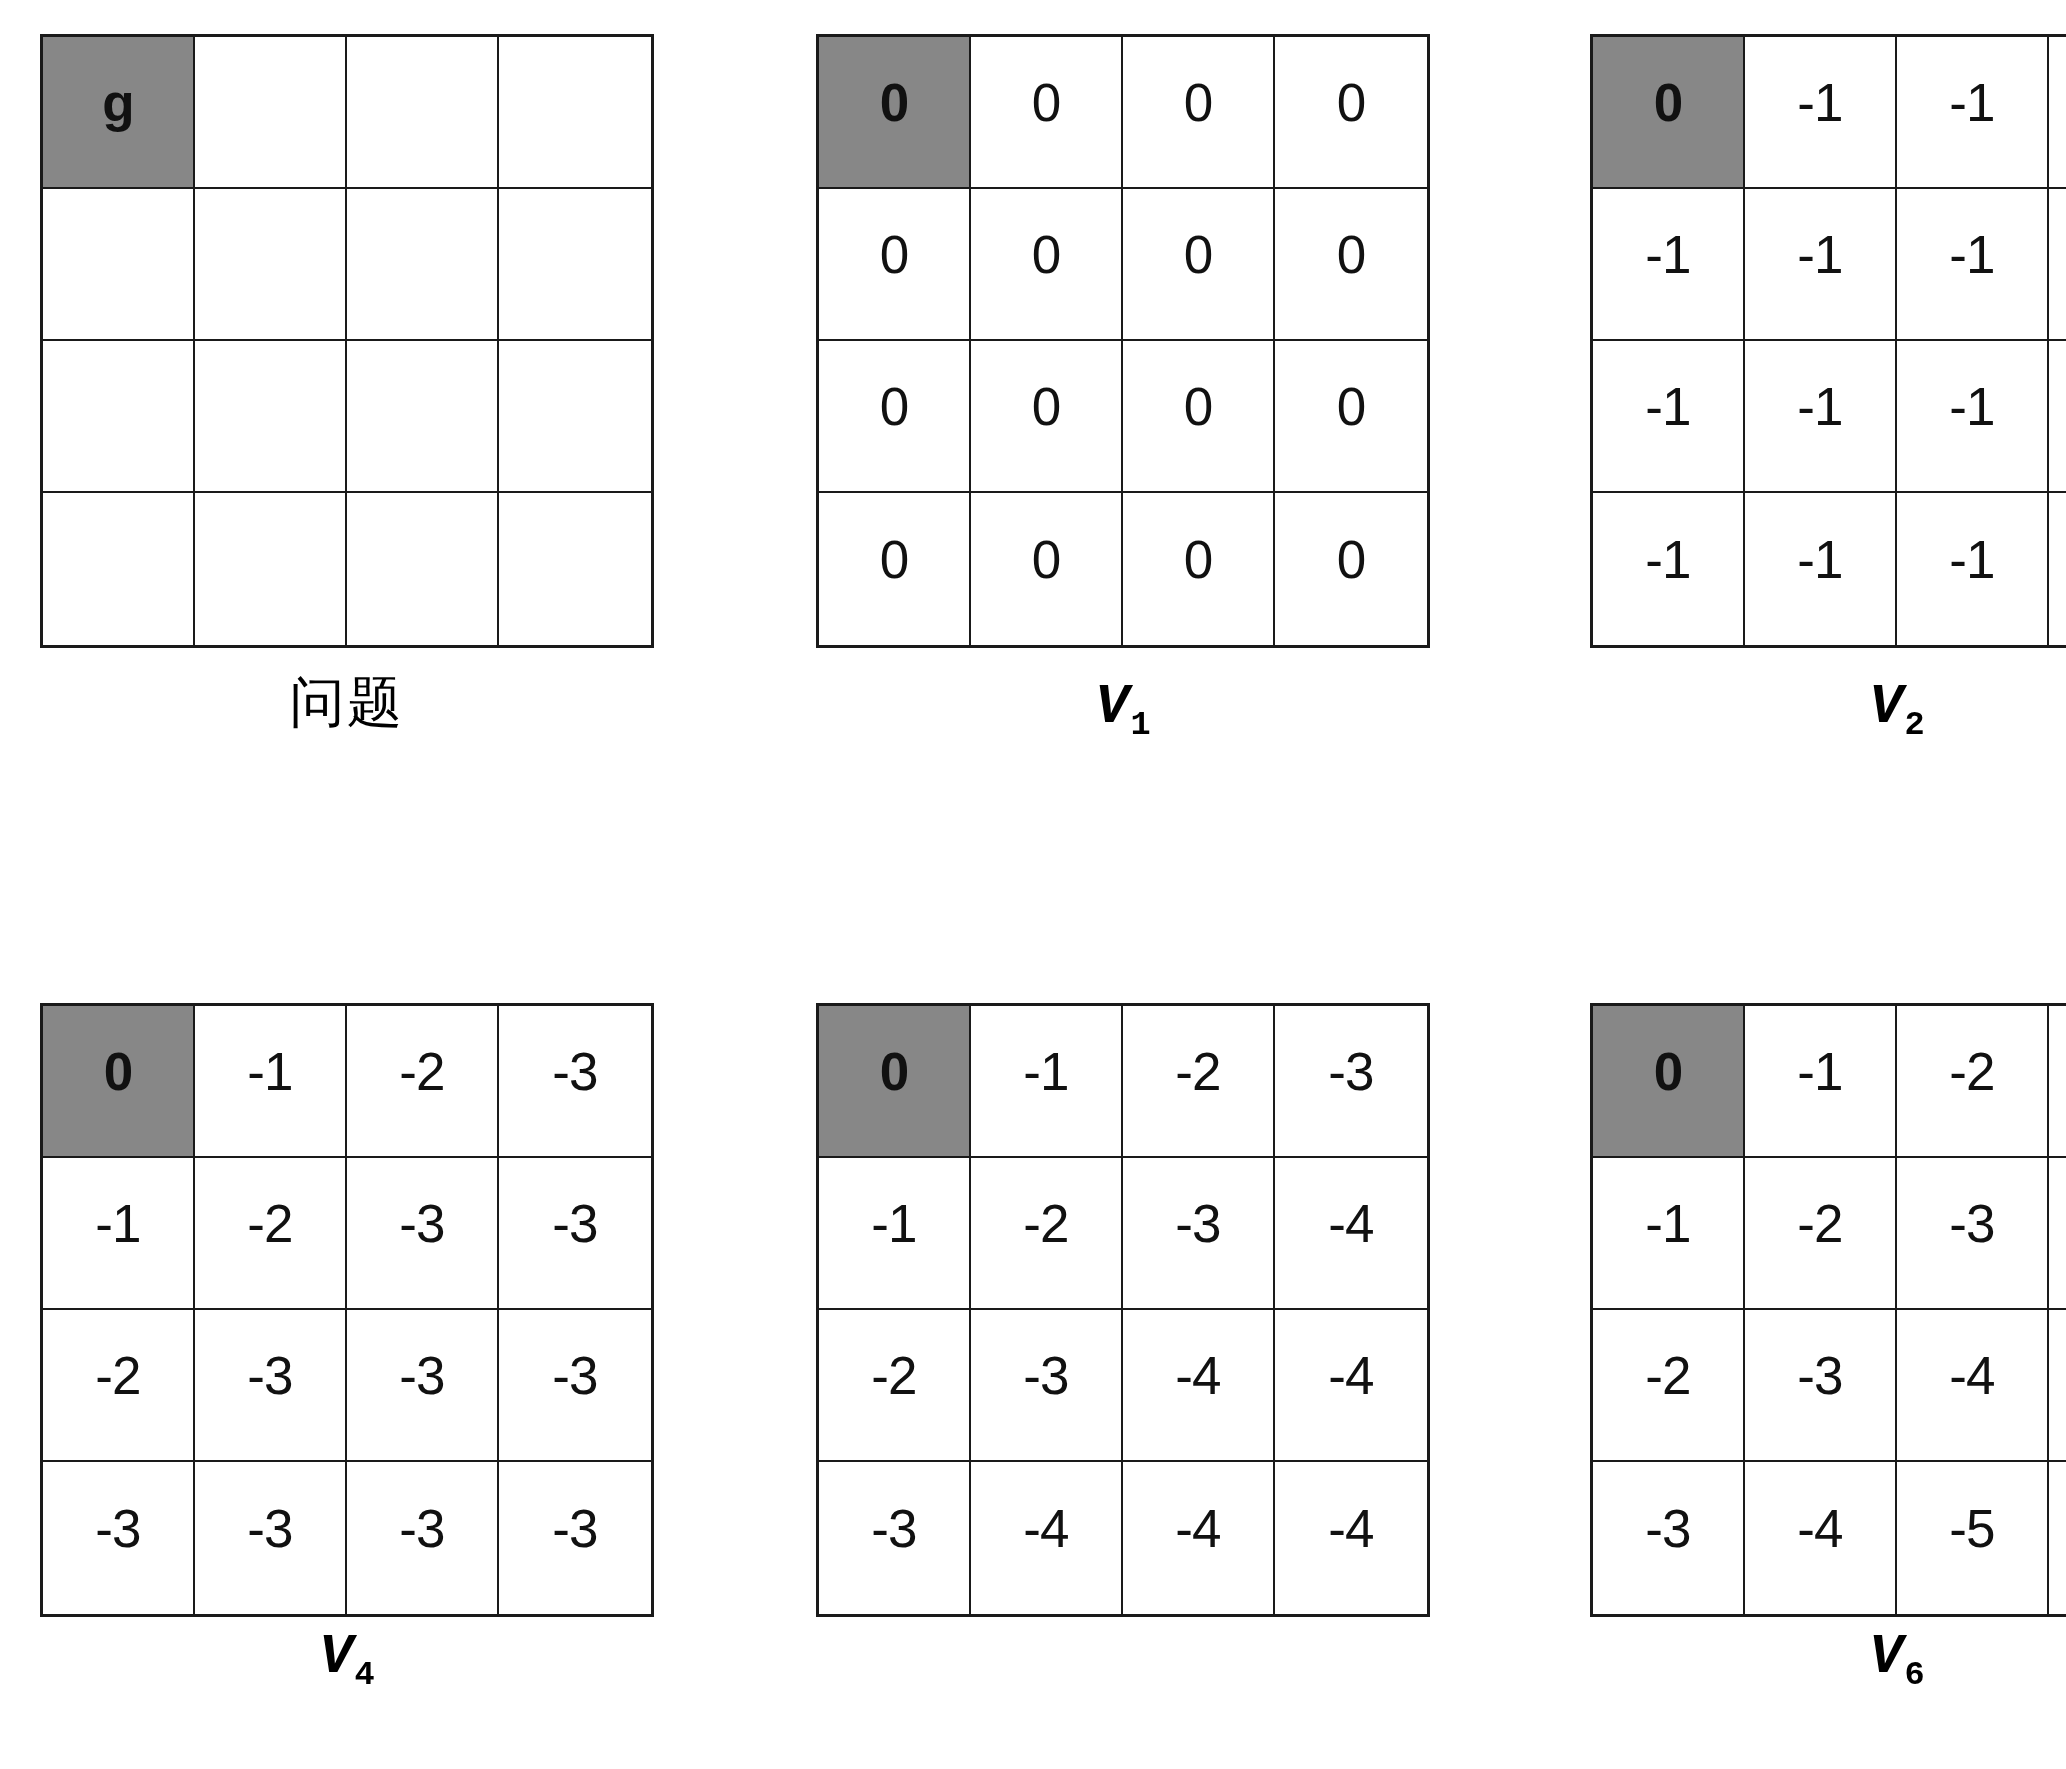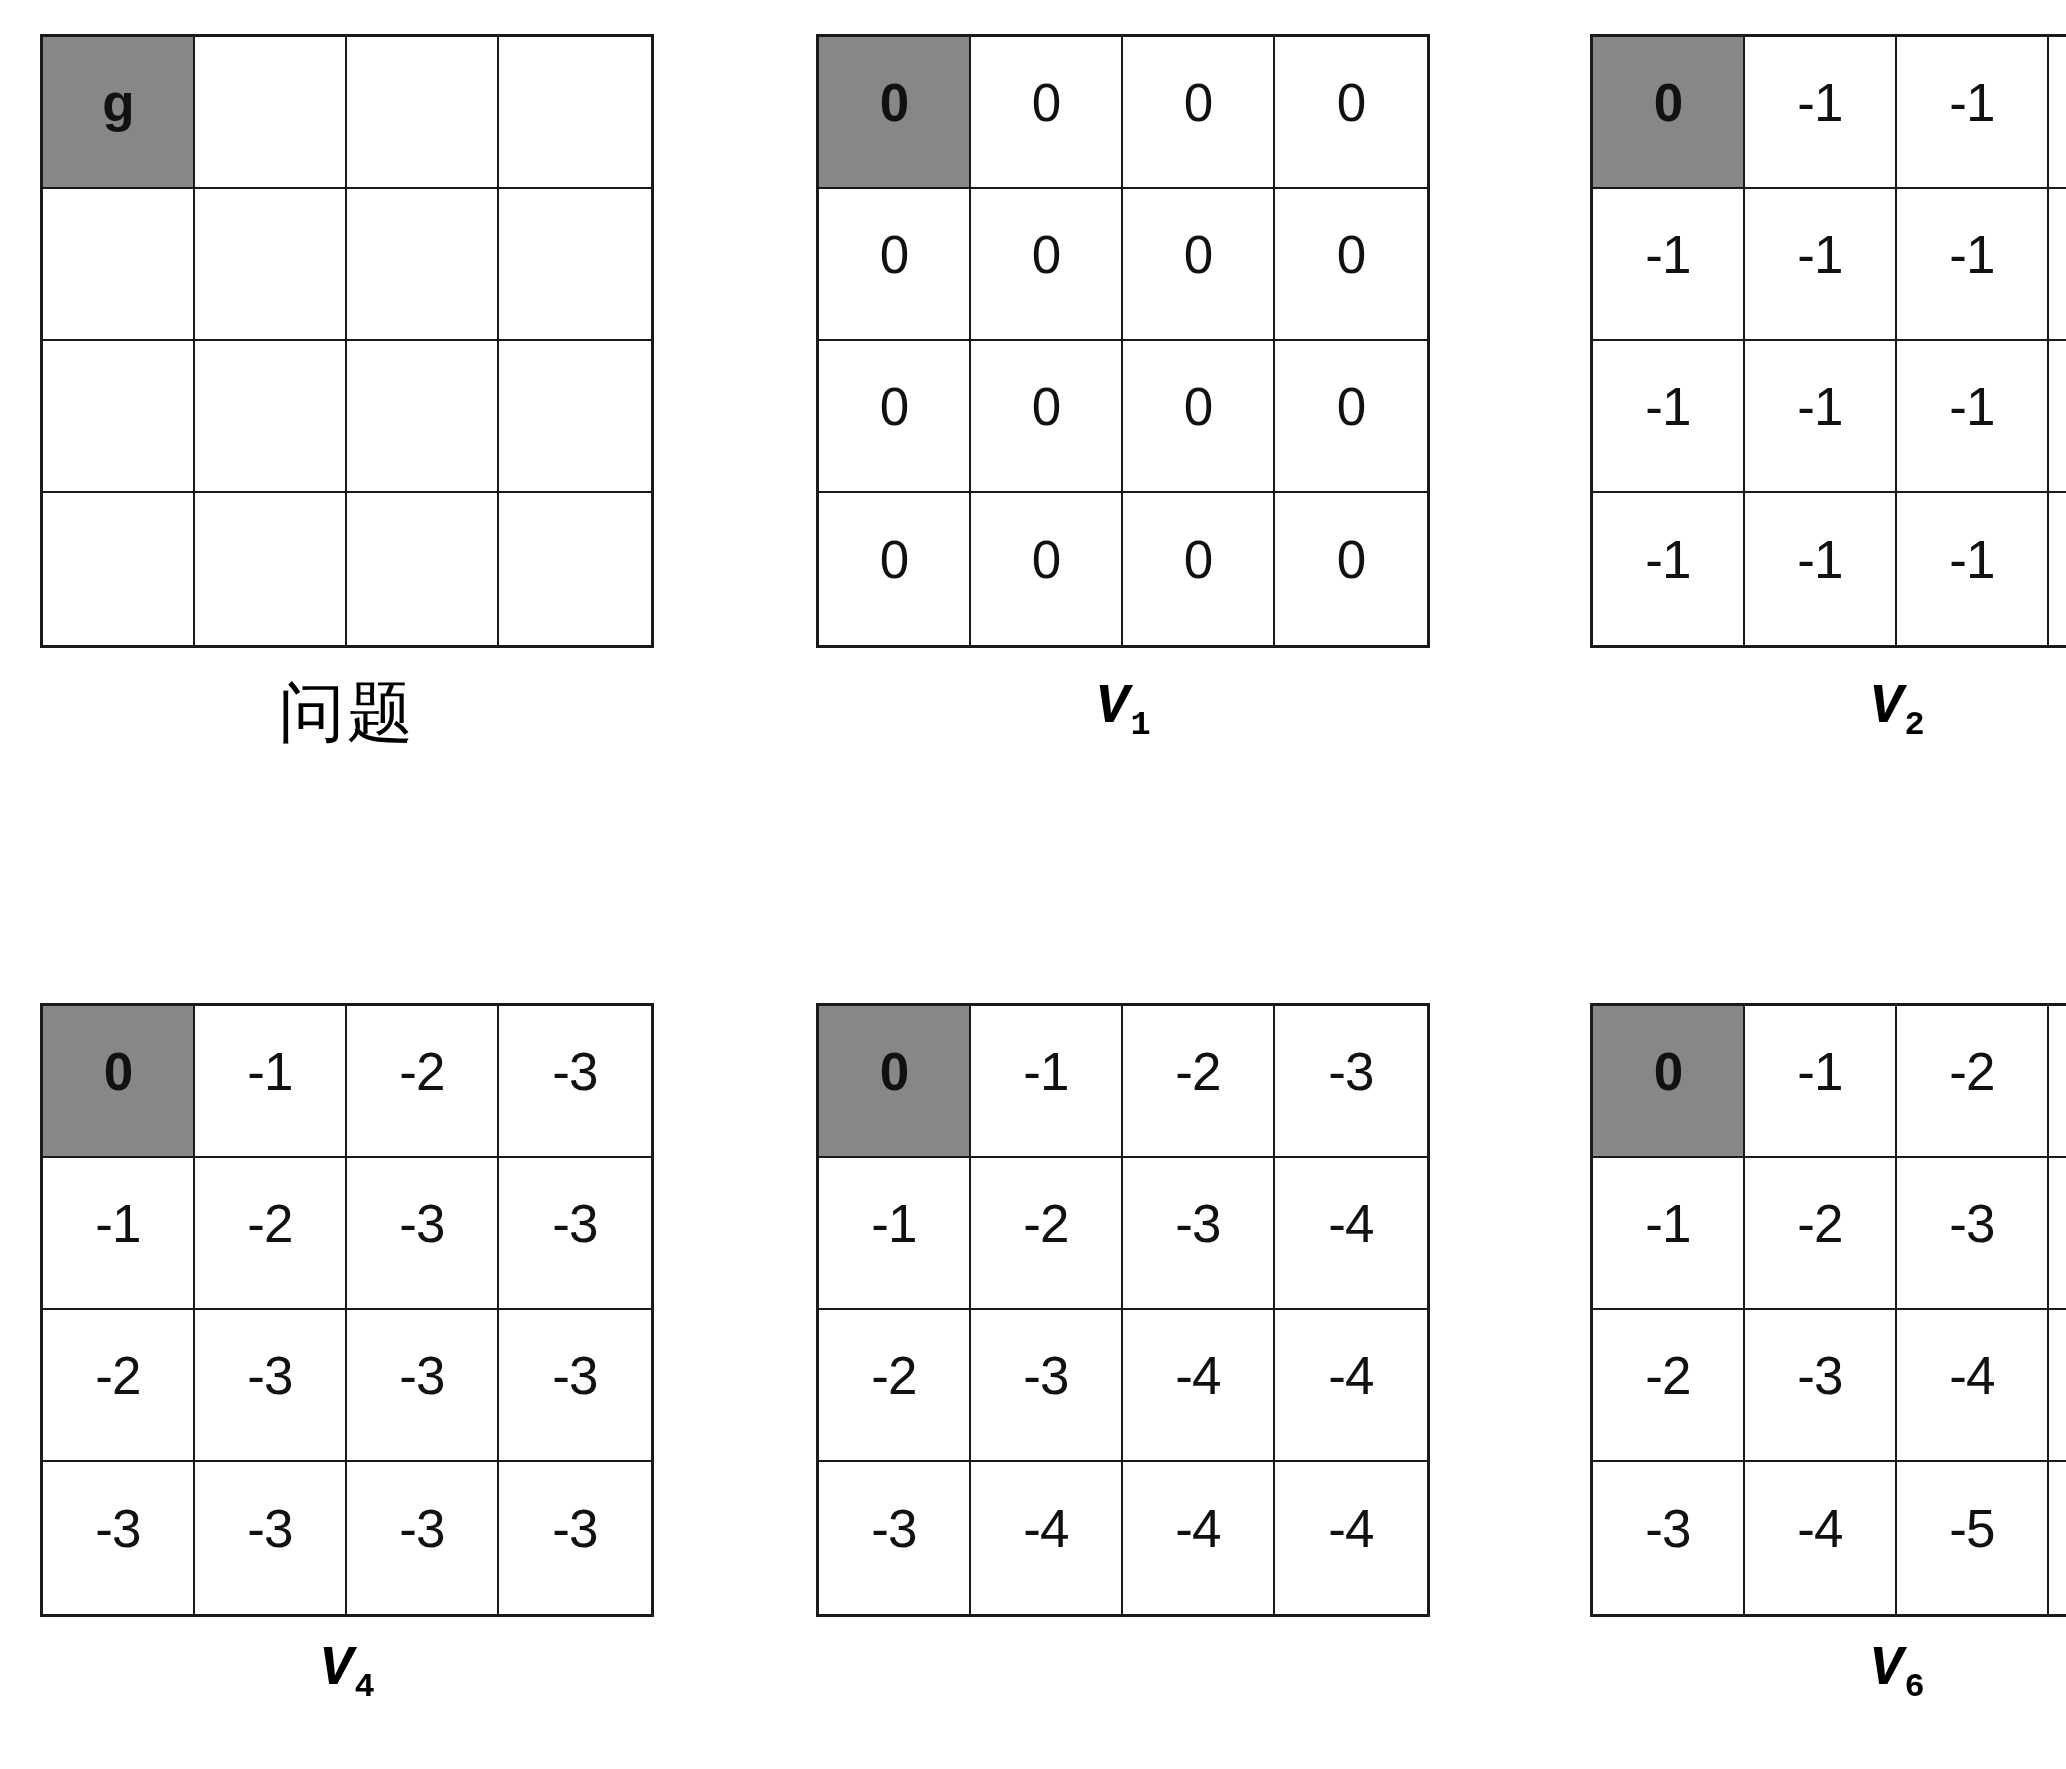--- a/index.html
+++ b/index.html
@@ -78,25 +78,25 @@
   
   .caption {
     position: absolute;
     top: 645px;
     left: 0;
     width: 614px;
     text-align: center;
     white-space: nowrap;
     color: #000000;
   }
-  .panel.r2 .caption { top: 626px; margin-top: 12px; }
+  .panel.r2 .caption { top: 626px; }
 
   .caption .cap-cjk {
-    font-family: Liberation Sans, sans-serif;
-    font-size: 66px;
+    font-family: Liberation Mono, monospace;
+    font-size: 55px;
     line-height: 1;
     letter-spacing: 2.5px;
   }
 
   .caption .cap-math {
     display: inline-block;
     font-family: Liberation Mono, monospace;
     font-size: 56px;
     line-height: 1;
     font-weight: bold;

